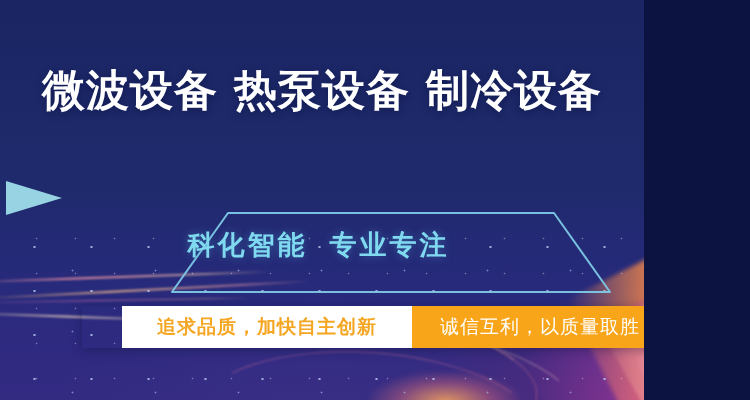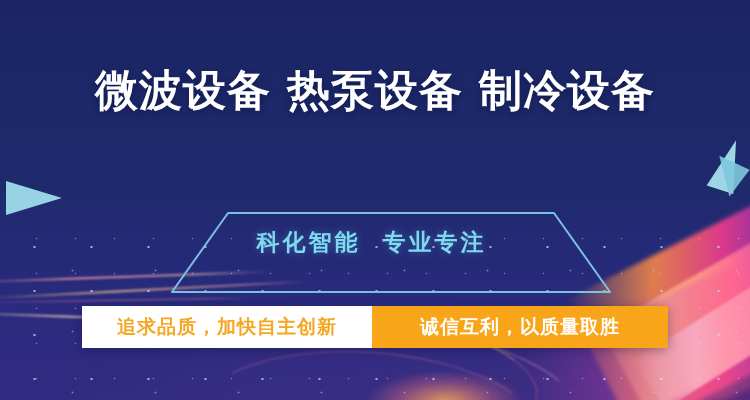--- a/index.html
+++ b/index.html
@@ -6,21 +6,21 @@
     margin: 0;
     padding: 0;
     background: #0d1340;
   }
   body {
     font-family: "Liberation Sans", "DejaVu Sans", sans-serif;
   }
 
   #banner {
     position: relative;
-    width: 750px;
+    width: 644px;
     height: 400px;
     overflow: hidden;
     background: #1e2a6b;
   }
 
   
   .bg-base {
     position: absolute;
     inset: 0;
     background:
@@ -127,21 +127,21 @@
     height: 92px;
   }
   .hex-wrap svg { display: block; }
 
   .slogan-cyan {
     position: absolute;
     left: 0; right: 7px;
     top: 227px;
     text-align: center;
     color: #7fd9ef;
-    font-size: 23px;
+    font-size: 27px;
     font-weight: 700;
     letter-spacing: 3px;
     white-space: nowrap;
     text-shadow: 0 0 8px rgba(90,200,235,.35);
   }
   .slogan-cyan .gap { display: inline-block; width: 22px; }
 
   .subcopy {
     position: absolute;
     left: 0; right: 0;
@@ -168,30 +168,31 @@
     width: 290px;
     background: #ffffff;
     color: #f5a623;
     display: flex;
     align-items: center;
     justify-content: center;
     font-size: 19px;
     font-weight: 700;
     letter-spacing: 1px;
     white-space: nowrap;
+    margin-left: 40px;
   }
   .tag-right {
     flex: 1;
     background: #f9a51a;
     color: #ffffff;
     display: flex;
     align-items: center;
     justify-content: center;
     font-size: 19px;
-    font-weight: 700;
+    font-weight: 400;
     letter-spacing: 1px;
     white-space: nowrap;
   }
 </style>
 </head>
 <body>
 
 <div id="banner">
 
   <div class="bg-base"></div>

